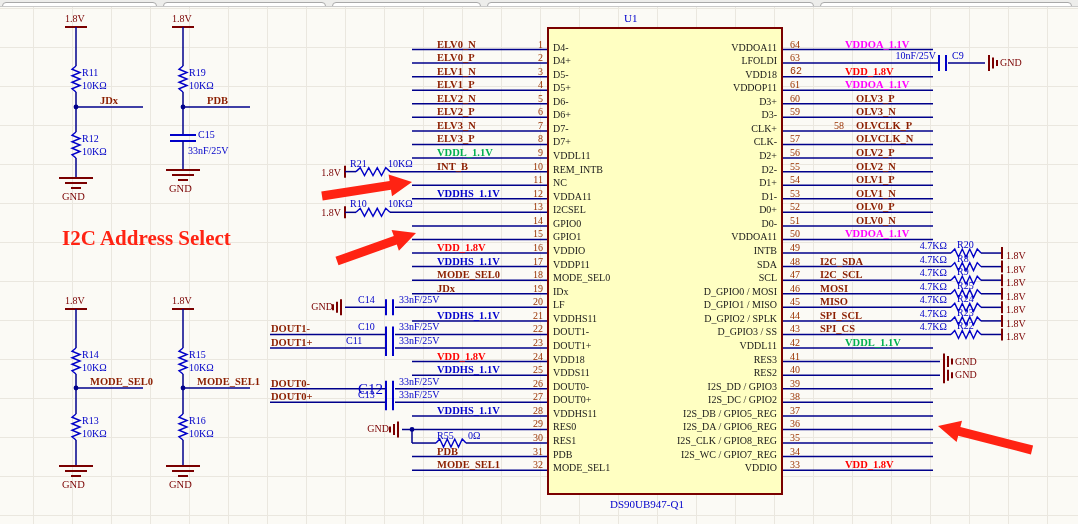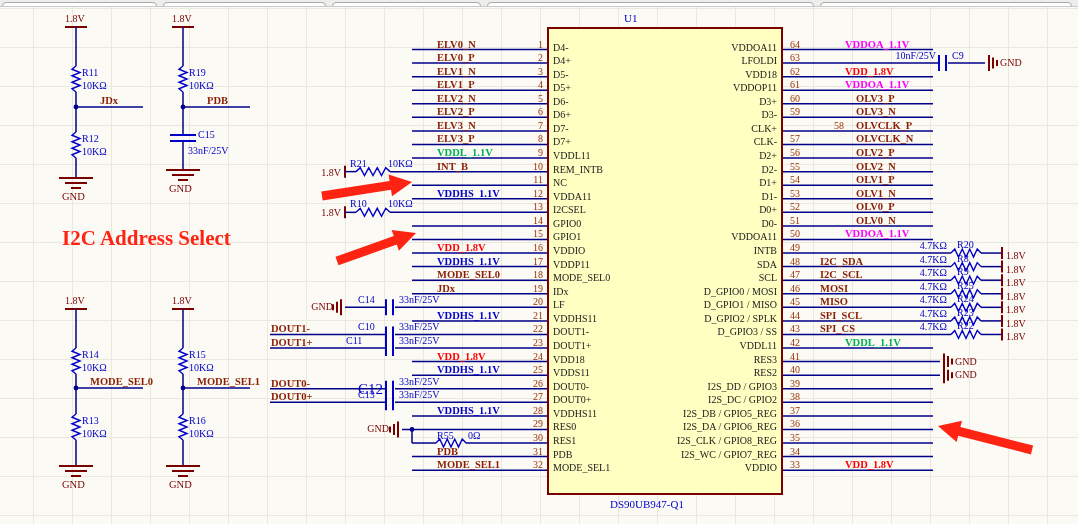--- a/index.html
+++ b/index.html
@@ -332,21 +332,21 @@
       <div class="lbl" style="left: 553px; top: 463.17px; font-size: 10px; color: rgb(26, 26, 26);">MODE_SEL1</div>
       <div class="lbl" style="left: 437px; top: 460.17px; font-size: 10.5px; color: rgb(139, 30, 0); font-weight: bold;">MODE_SEL1</div>
       <div class="lbl" style="left: 790px; top: 39.5px; font-size: 10px; color: rgb(154, 50, 0);">64</div>
       <div class="lbl" style="right: 301px; top: 42.5px; font-size: 10px; color: rgb(26, 26, 26);">VDDOA11</div>
       <div class="lbl" style="left: 845px; top: 39.5px; font-size: 10.5px; color: rgb(255, 0, 255); font-weight: bold;">VDDOA_1.1V</div>
       <div class="lbl" style="left: 790px; top: 53.07px; font-size: 10px; color: rgb(154, 50, 0);">63</div>
       <div class="lbl" style="right: 301px; top: 56.07px; font-size: 10px; color: rgb(26, 26, 26);">LFOLDI</div>
       <div class="lbl" style="right: 142px; top: 51.07px; font-size: 10px; color: rgb(0, 0, 200);">10nF/25V</div>
       <div class="lbl" style="left: 952px; top: 51.07px; font-size: 10px; color: rgb(0, 0, 200);">C9</div>
       <div class="lbl" style="left: 1000px; top: 58.07px; font-size: 10px; color: rgb(122, 0, 0);">GND</div>
-      <div class="lbl" style="left: 790px; top: 66.64px; font-size: 10px; color: rgb(154, 50, 0);">62</div>
+      <div class="lbl" style="left: 790px; top: 66.64px; font-size: 10px; color: rgb(154, 50, 0); font-family: Liberation Mono, monospace;">62</div>
       <div class="lbl" style="right: 301px; top: 69.64px; font-size: 10px; color: rgb(26, 26, 26);">VDD18</div>
       <div class="lbl" style="left: 845px; top: 66.64px; font-size: 10.5px; color: rgb(255, 0, 0); font-weight: bold;">VDD_1.8V</div>
       <div class="lbl" style="left: 790px; top: 80.21px; font-size: 10px; color: rgb(154, 50, 0);">61</div>
       <div class="lbl" style="right: 301px; top: 83.21px; font-size: 10px; color: rgb(26, 26, 26);">VDDOP11</div>
       <div class="lbl" style="left: 845px; top: 80.21px; font-size: 10.5px; color: rgb(255, 0, 255); font-weight: bold;">VDDOA_1.1V</div>
       <div class="lbl" style="left: 790px; top: 93.78px; font-size: 10px; color: rgb(154, 50, 0);">60</div>
       <div class="lbl" style="right: 301px; top: 96.78px; font-size: 10px; color: rgb(26, 26, 26);">D3+</div>
       <div class="lbl" style="left: 856px; top: 93.78px; font-size: 10.5px; color: rgb(139, 30, 0); font-weight: bold;">OLV3_P</div>
       <div class="lbl" style="left: 790px; top: 107.35px; font-size: 10px; color: rgb(154, 50, 0); text-align: right;">59</div>
       <div class="lbl" style="right: 301px; top: 110.35px; font-size: 10px; color: rgb(26, 26, 26);">D3-</div>

